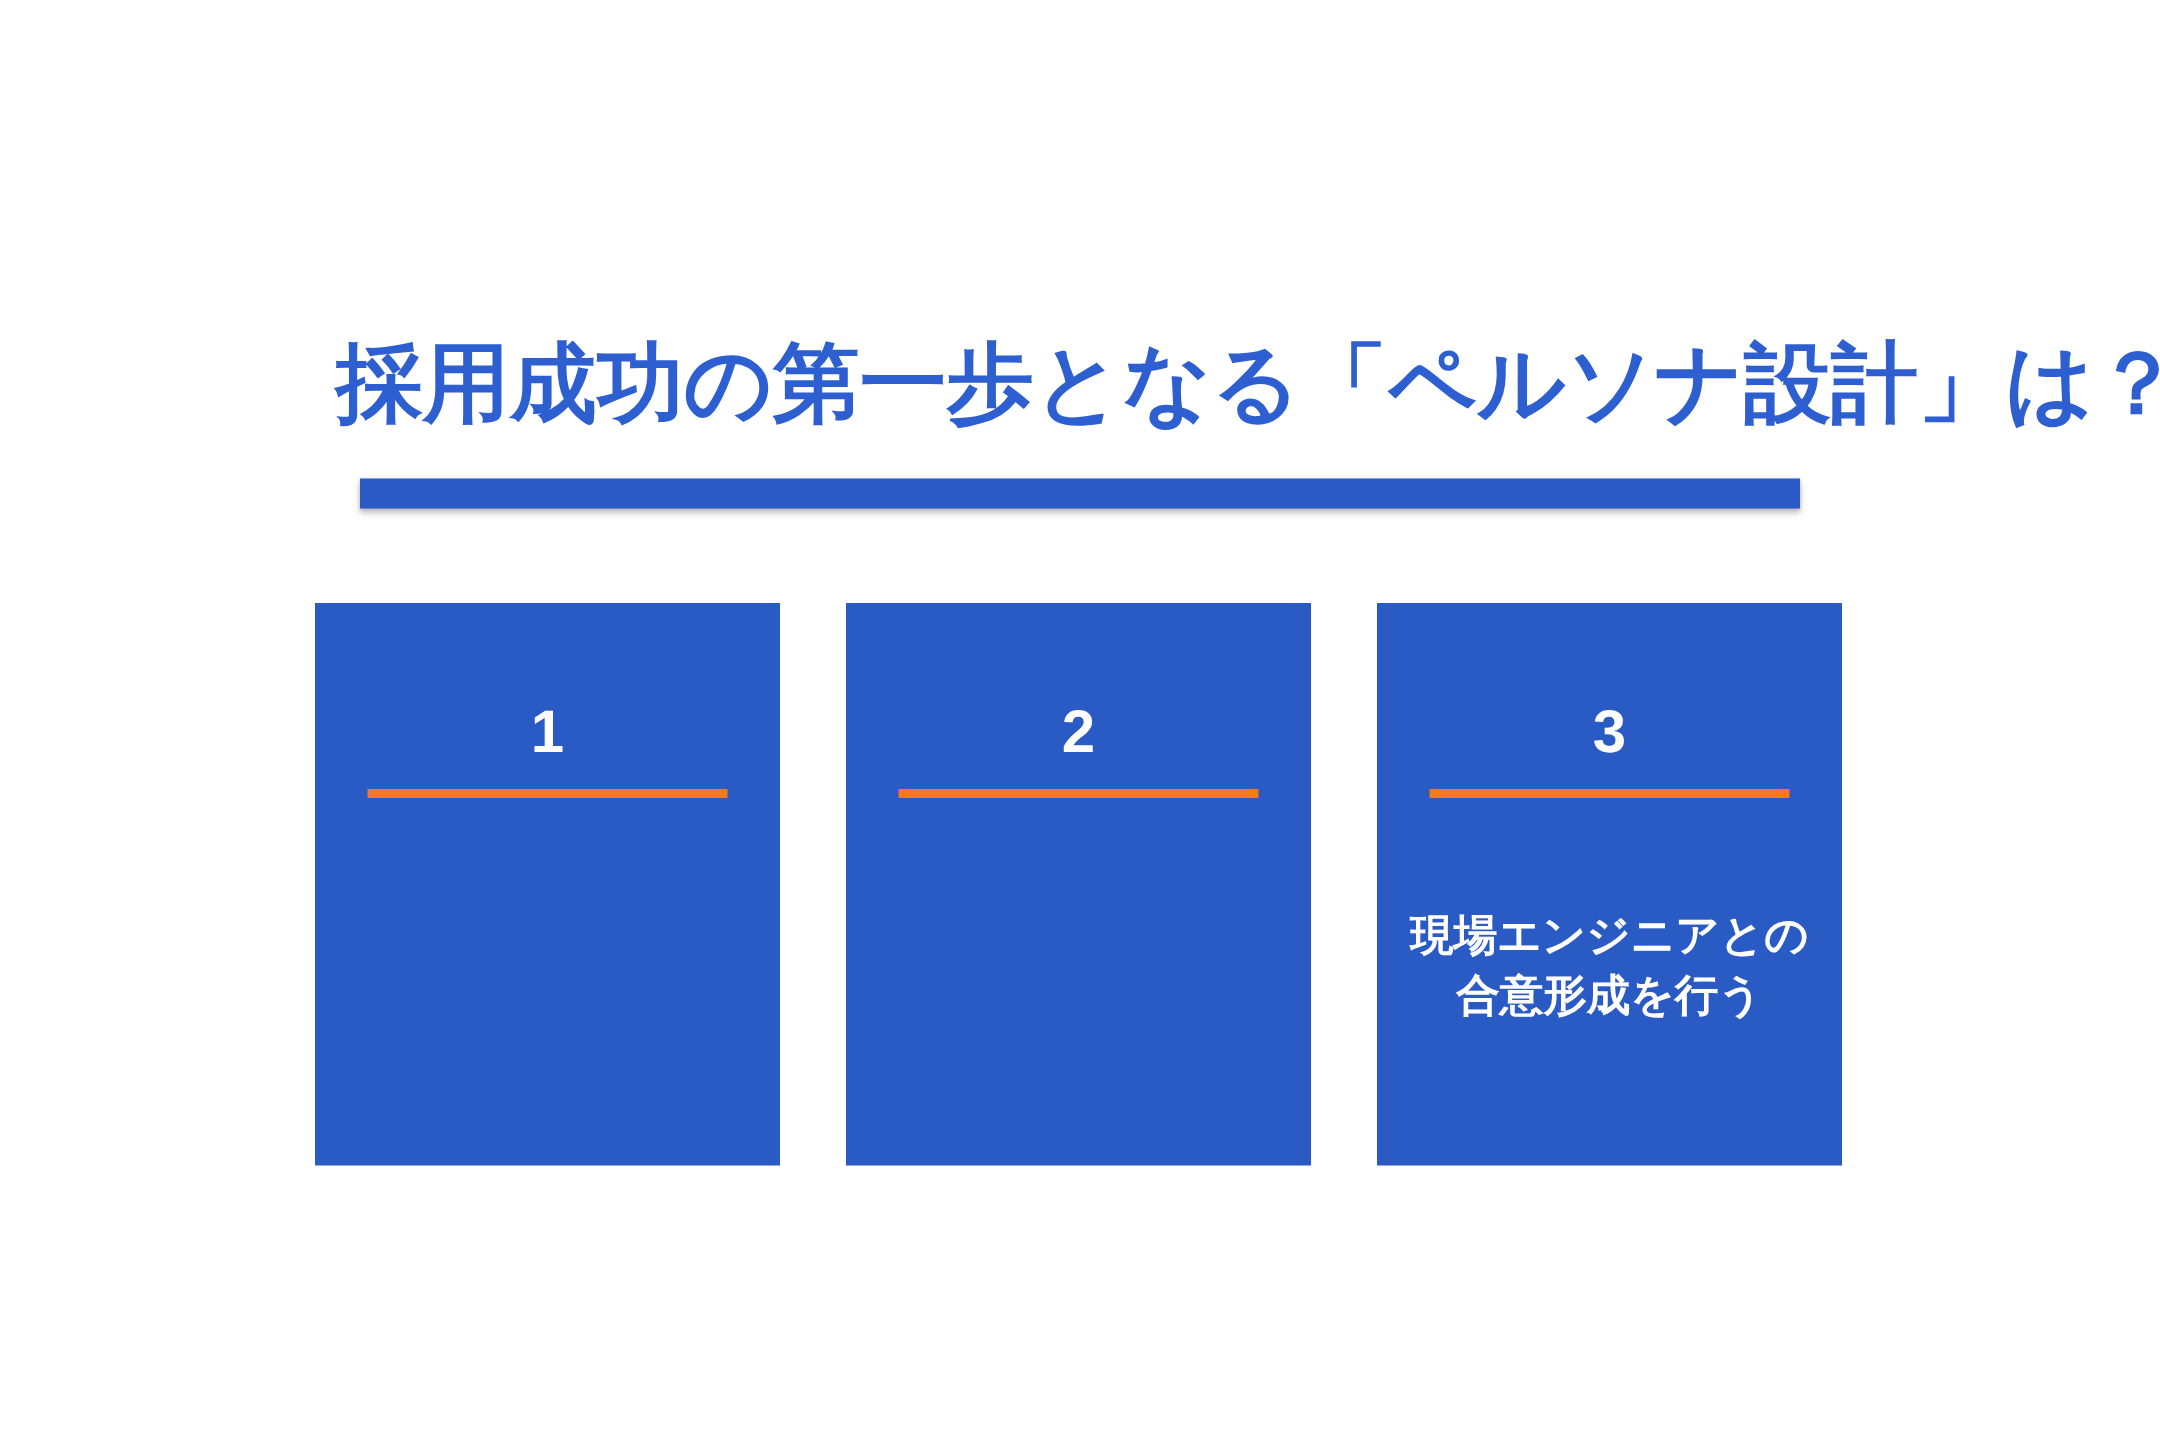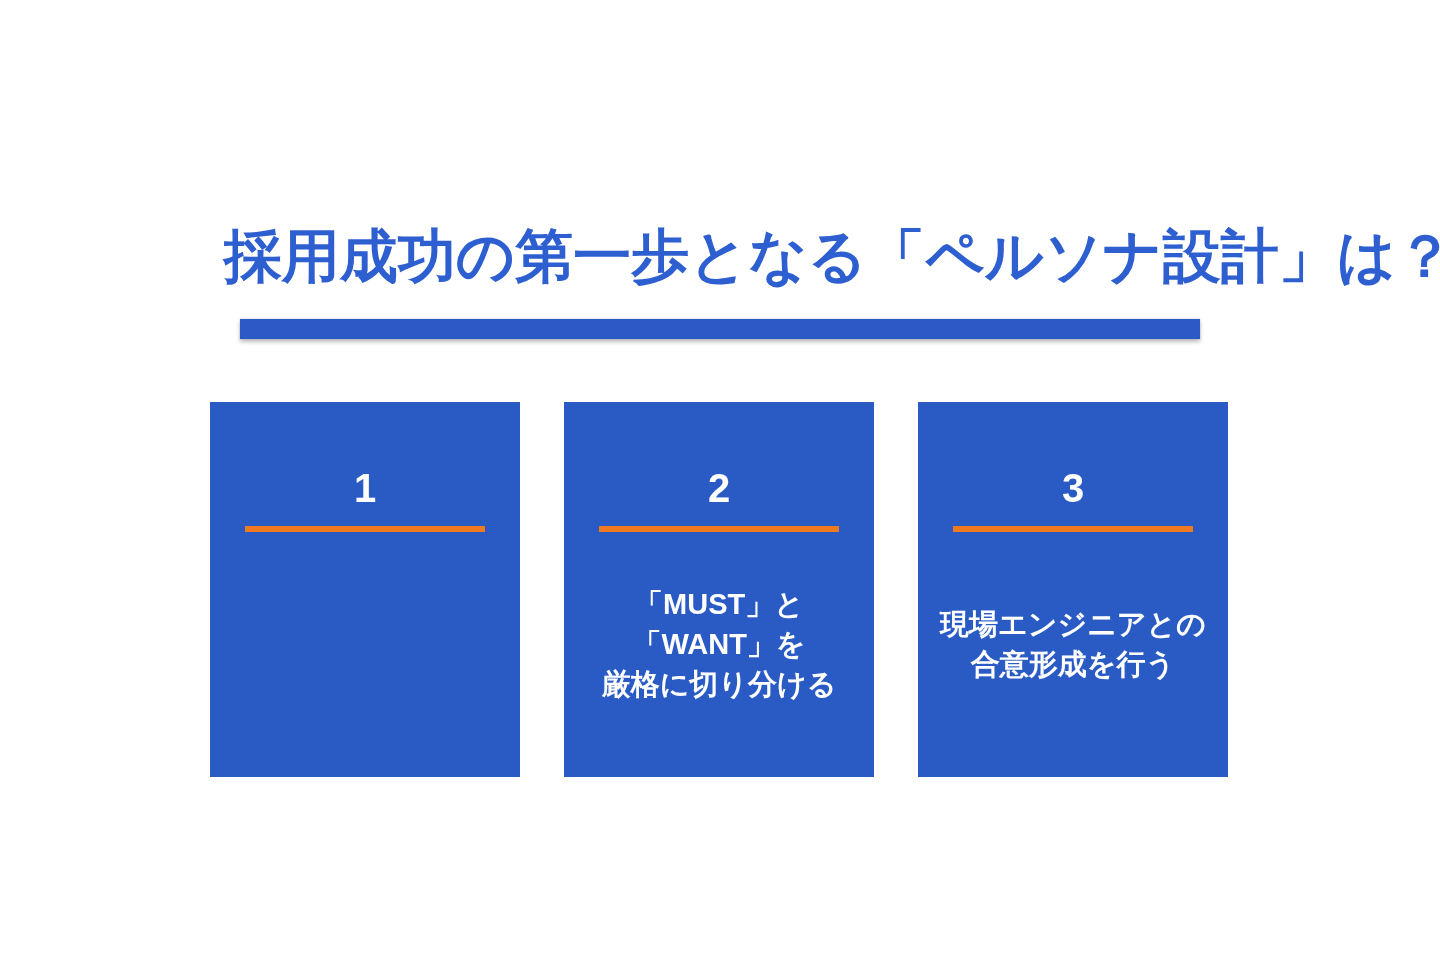--- a/index.html
+++ b/index.html
@@ -97,25 +97,20 @@
   <div class="cards-row">
 
     <section class="card">
       <div class="step-number">1</div>
       <div class="step-rule"></div>
     </section>
 
     <section class="card">
       <div class="step-number">2</div>
       <div class="step-rule"></div>
-      <div class="step-body">
-        <div class="step-text">「MUST」と
-「WANT」を
-厳格に切り分ける</div>
-      </div>
     </section>
 
     <section class="card">
       <div class="step-number">3</div>
       <div class="step-rule"></div>
       <div class="step-body">
         <div class="step-text">現場エンジニアとの
 合意形成を行う</div>
       </div>
     </section>

